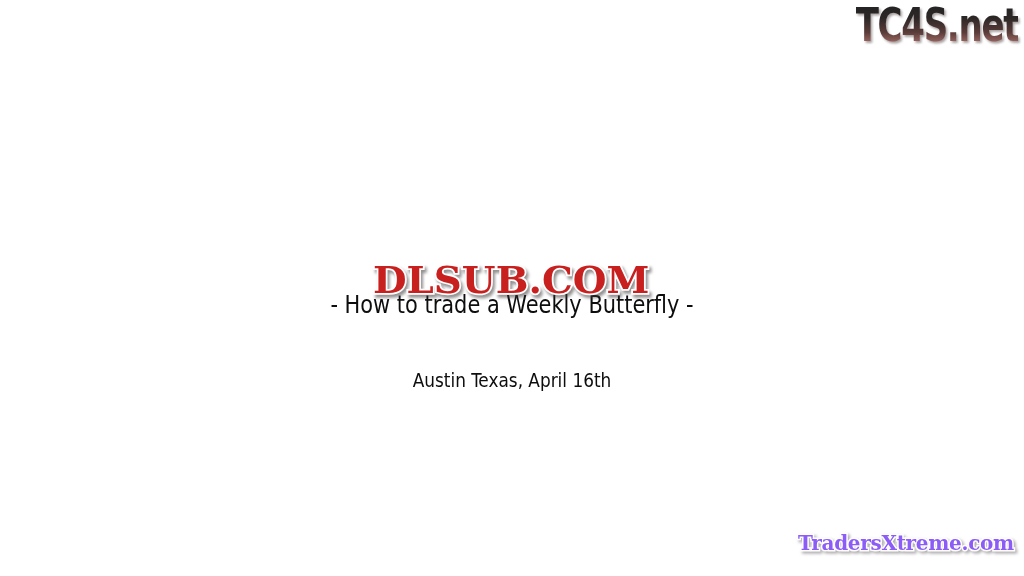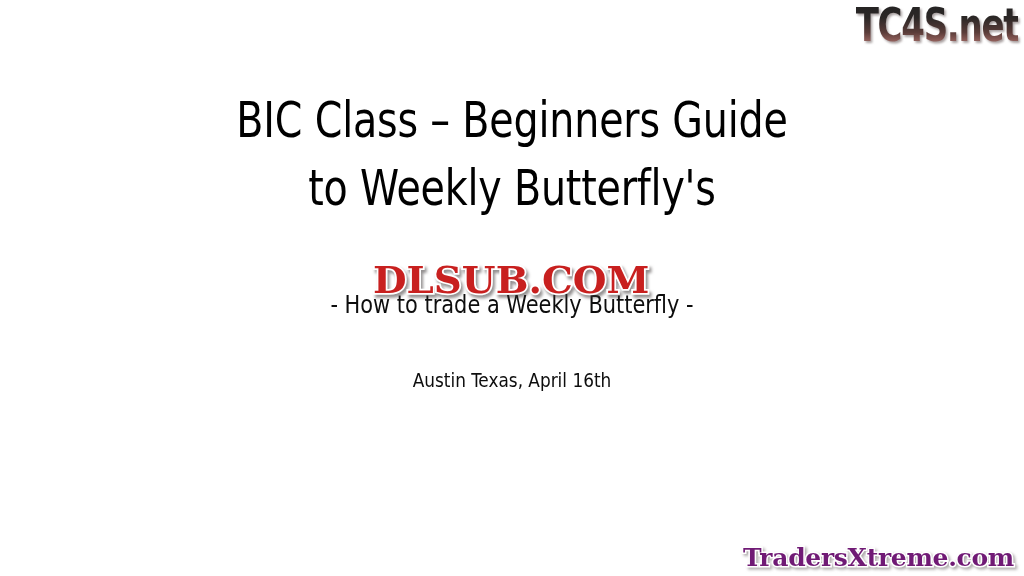--- a/index.html
+++ b/index.html
@@ -111,42 +111,38 @@
     transform-origin: left center;
     -webkit-text-stroke: 3.5px #ffffff;
     paint-order: stroke fill;
     filter: drop-shadow(2px 3px 1.5px rgba(60,55,55,0.55));
   }
 
   
   .wm-traders {
     position: absolute;
     right: 10px;
-    bottom: 6px;
+    bottom: 20px;
     font-family: "DejaVu Serif", "Liberation Serif", serif;
-    font-size: 25px;
+    font-size: 20px;
     font-weight: bold;
     line-height: 25px;
     letter-spacing: -0.3px;
-    color: #701a75;
+    color: #8b5cf6;
     white-space: nowrap;
     -webkit-text-stroke: 3px #ffffff;
     paint-order: stroke fill;
     filter: drop-shadow(2px 2px 1.5px rgba(120,115,115,0.6));
   }
 </style>
 </head>
 <body>
 
 <div id="slide">
 
-  <div class="title-block">
-    <div class="title-line">BIC Class – Beginners Guide</div>
-    <div class="title-line">to Weekly Butterfly's</div>
-  </div>
 
   <div class="subtitle">- How to trade a Weekly Butterfly -</div>
 
   <div class="datemark">Austin Texas, April 16th</div>
 
   <div class="wm-tc4s">TC4S.net</div>
 
   <div class="wm-dlsub">DLSUB.COM</div>
 
   <div class="wm-traders">TradersXtreme.com</div>

